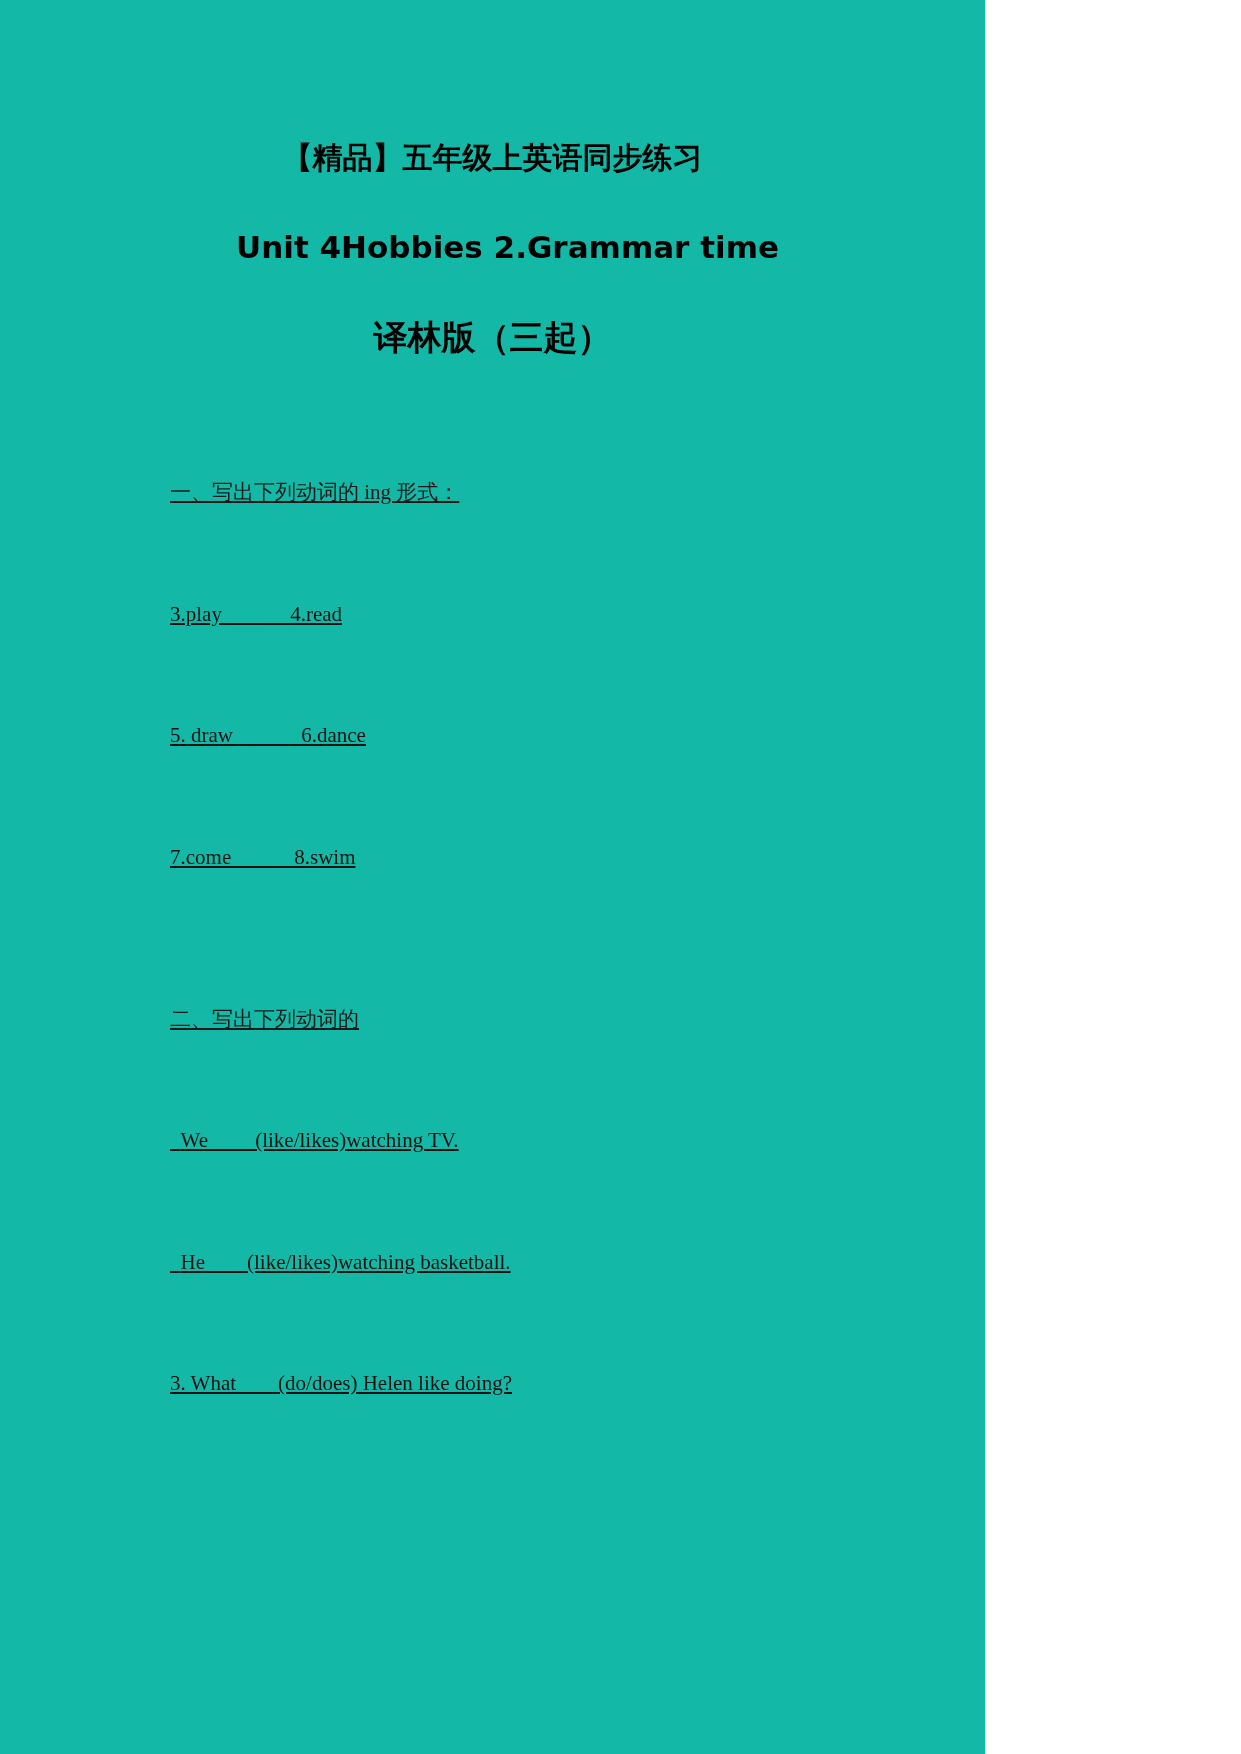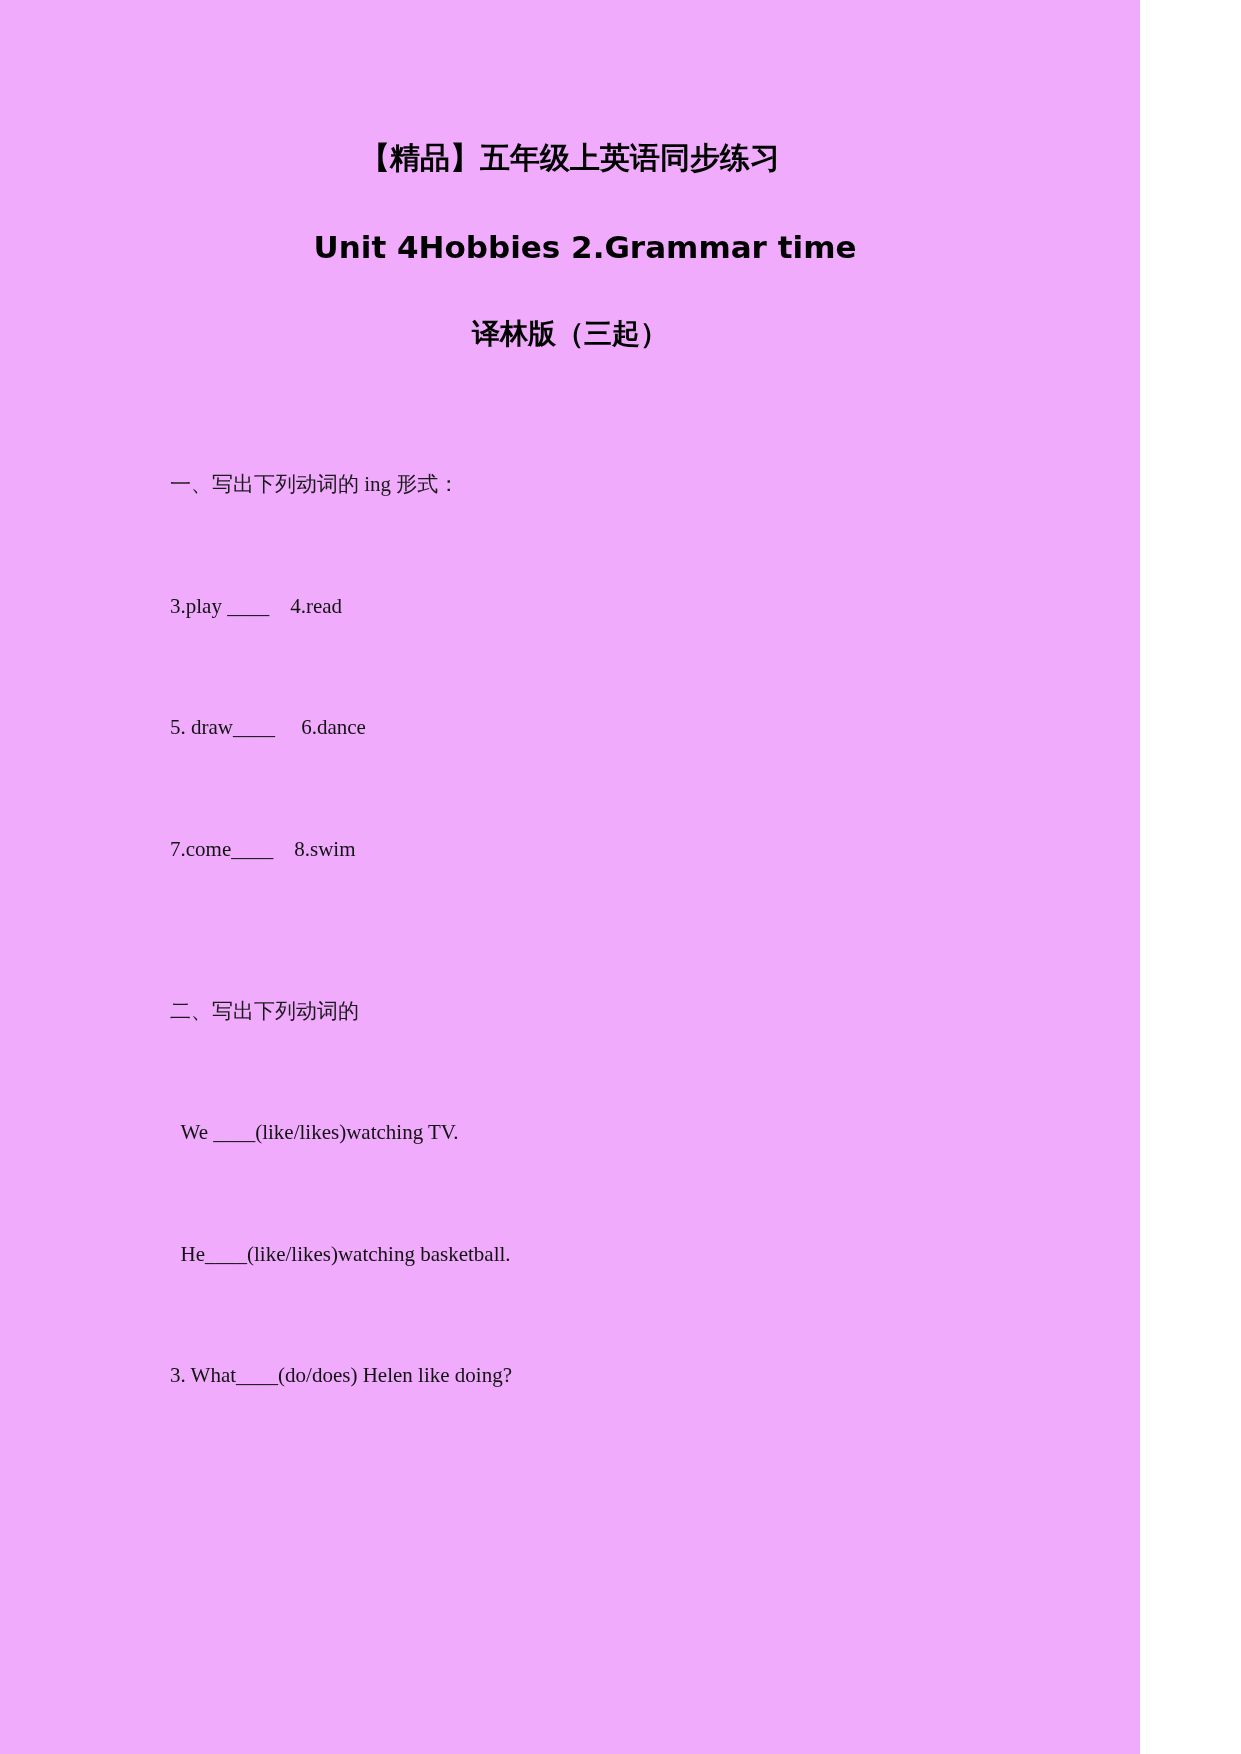--- a/index.html
+++ b/index.html
@@ -1,40 +1,40 @@
 <!DOCTYPE html>
 <html><head>
 <meta charset="utf-8">
 <style>
   html,body{margin:0;padding:0;background:#ffffff;}
   .page{
     position:relative;
-    width:1140px;
+    width:985px;
     height:1754px;
-    background:#f0abfc;
+    background:#14b8a6;
     color:#121212;
     font-family:"Liberation Serif","DejaVu Serif",serif;
     overflow:hidden;
   }
   header{ text-align:center; padding-top:138px; }
   .title{
     font-family:"DejaVu Sans","Liberation Sans",sans-serif;
     font-weight:bold;
     color:#000;
   }
   .t1{ font-size:30px; }
   .t2{ font-size:31px; margin-top:50px;padding-left:30px; }
-  .t3{ font-size:28px; margin-top:50px; }
+  .t3{ font-size:34px; margin-top:50px; }
   .content{
     margin:30px 120px 0 170px;
     font-size:21px;
     line-height:40.5px;
     white-space:pre-wrap;
   }
-  .line{ min-height:40.5px; }
+  .line{ min-height:40.5px;text-decoration:underline; }
   .sec-heading{ color:#1a1a1a; }
 </style>
 </head>
 <body>
 
 <div class="page">
   <header>
     <div class="title t1">【精品】五年级上英语同步练习</div>
     <div class="title t2">Unit 4Hobbies 2.Grammar time</div>
     <div class="title t3">译林版（三起）</div>

